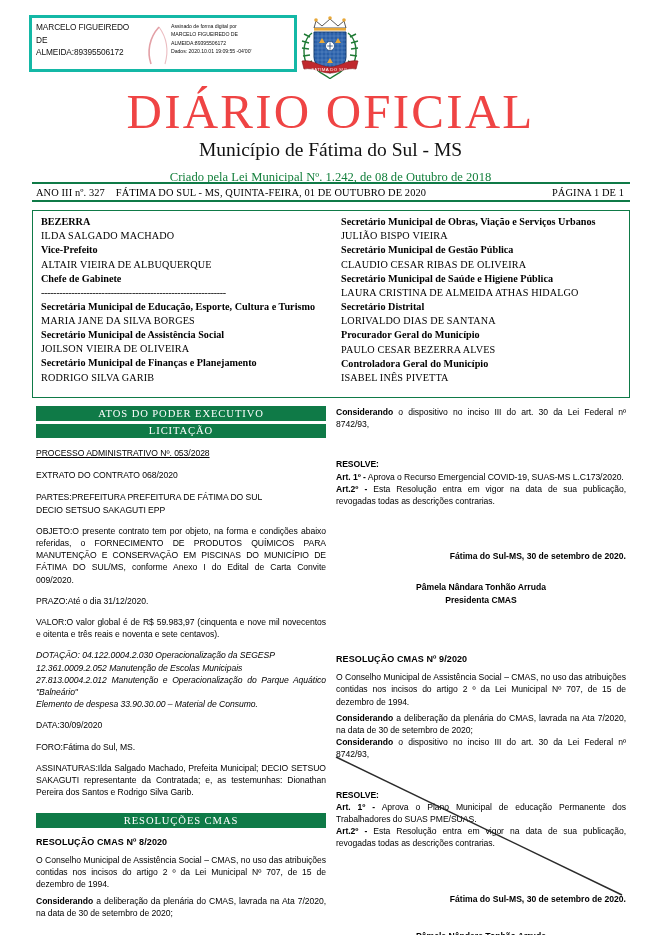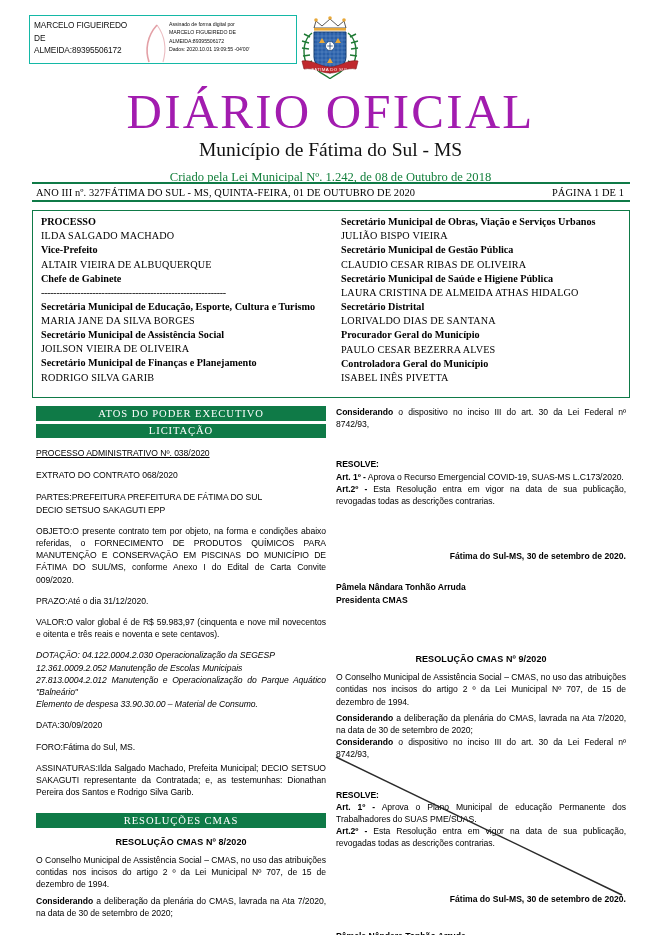--- a/index.html
+++ b/index.html
@@ -18,22 +18,22 @@
     overflow: hidden;
     background: #ffffff;
   }
 
   
   .sig-stamp {
     position: absolute;
     left: 29px;
     top: 15px;
     width: 268px;
-    height: 49px;
-    border: 1px solid #14b8a6;
+    height: 57px;
+    border: 3px solid #14b8a6;
     box-sizing: border-box;
     display: flex;
     align-items: stretch;
     background: #fff;
     overflow: hidden;
   }
   .sig-left {
     width: 135px;
     padding: 3px 2px 2px 4px;
     box-sizing: border-box;
@@ -76,21 +76,21 @@
     top: 88px;
     width: 661px;
     text-align: center;
   }
   .gazette-title {
     font-family: "Liberation Serif", serif;
     font-size: 49px;
     line-height: 0.98;
     letter-spacing: 2.2px;
     font-weight: 400;
-    color: #a21caf;
+    color: #ef4444;
   }
   .gazette-sub {
     font-family: "Liberation Serif", serif;
     font-size: 19.5px;
     line-height: 1.25;
     margin-top: 2px;
     color: #111;
   }
   .gazette-law {
     font-family: "Liberation Serif", serif;
@@ -110,21 +110,21 @@
     height: 20px;
     box-sizing: border-box;
     display: flex;
     align-items: center;
     justify-content: space-between;
     padding: 0 6px 0 4px;
     font-family: "Liberation Serif", serif;
     font-size: 10.4px;
     letter-spacing: 0.1px;
   }
-  .issue-left { display: flex; }
+  .issue-left { display: flex; gap: 11px; }
 
   
   .officials {
     position: absolute;
     left: 32px;
     top: 210px;
     width: 598px;
     height: 188px;
     border: 1.6px solid #0f7a47;
     box-sizing: border-box;
@@ -178,30 +178,30 @@
     margin: 0 0 9px 0;
     letter-spacing: -0.05px;
   }
   .p.nogap { margin-bottom: 0; }
   .p.tight { margin-bottom: 4px; }
   .p.ital { font-style: italic; }
   .b { font-weight: bold; margin-top: 28px; }
   .hdr-bold {
     font-size: 9px;
     font-weight: bold;
-    text-align: center;
     margin: 0 0 7px 0;
     letter-spacing: 0.1px;
   }
   .spacer-6 { height: 6px; }
   .spacer-10 { height: 10px; }
   .spacer-14 { height: 14px; }
   .spacer-20 { height: 20px; }
   .spacer-28 { height: 28px; }
   .sign-block {
+    text-align: center;
     font-size: 8.6px;
     font-weight: bold;
     line-height: 1.45;
     margin: 0;
   }
   .dateline {
     text-align: center;
     font-size: 8.6px;
     font-weight: bold;
     margin: 0 0 6px 0;
@@ -283,21 +283,21 @@
   <div class="issue-bar">
     <div class="issue-left">
       <span>ANO III nº. 327</span>
       <span>FÁTIMA DO SUL - MS, QUINTA-FEIRA,  01 DE OUTUBRO DE 2020</span>
     </div>
     <span>PÁGINA 1 DE 1</span>
   </div>
 
   <div class="officials">
     <div class="off-col">
-      <div class="role">PROCESSO</div>
+      <div class="role">BEZERRA</div>
       <div class="person">ILDA SALGADO MACHADO</div>
       <div class="role">Vice-Prefeito</div>
       <div class="person">ALTAIR VIEIRA DE ALBUQUERQUE</div>
       <div class="role">Chefe de Gabinete</div>
       <div class="dashrule">-------------------------------------------------------------</div>
       <div class="role">Secretária Municipal de Educação, Esporte, Cultura e Turismo</div>
       <div class="person">MARIA JANE DA SILVA BORGES</div>
       <div class="role">Secretário Municipal de Assistência Social</div>
       <div class="person">JOILSON VIEIRA DE OLIVEIRA</div>
       <div class="role">Secretário Municipal de Finanças e Planejamento</div>
@@ -318,21 +318,21 @@
       <div class="person">ISABEL INÊS PIVETTA</div>
     </div>
   </div>
 
   <div class="col col-left">
 
     <div class="banner">ATOS DO PODER EXECUTIVO</div>
     <div class="banner">LICITAÇÃO</div>
 
     <div class="spacer-6"></div>
-    <div class="p centered under nogap">PROCESSO ADMINISTRATIVO Nº. 038/2020</div>
+    <div class="p centered under nogap">PROCESSO ADMINISTRATIVO Nº. 053/2028</div>
     <div class="spacer-10"></div>
     <div class="p centered nogap">EXTRATO DO CONTRATO 068/2020</div>
     <div class="spacer-10"></div>
 
     <div class="p nogap">PARTES:PREFEITURA PREFEITURA DE FÁTIMA DO SUL</div>
     <div class="p">DECIO SETSUO SAKAGUTI EPP</div>
 
     <div class="p">OBJETO:O presente contrato tem por objeto, na forma e condições abaixo referidas, o FORNECIMENTO DE PRODUTOS QUÍMICOS PARA MANUTENÇÃO E CONSERVAÇÃO EM PISCINAS DO MUNICÍPIO DE FÁTIMA DO SUL/MS, conforme Anexo I do Edital de Carta Convite 009/2020.</div>
 
     <div class="p">PRAZO:Até o dia 31/12/2020.</div>

